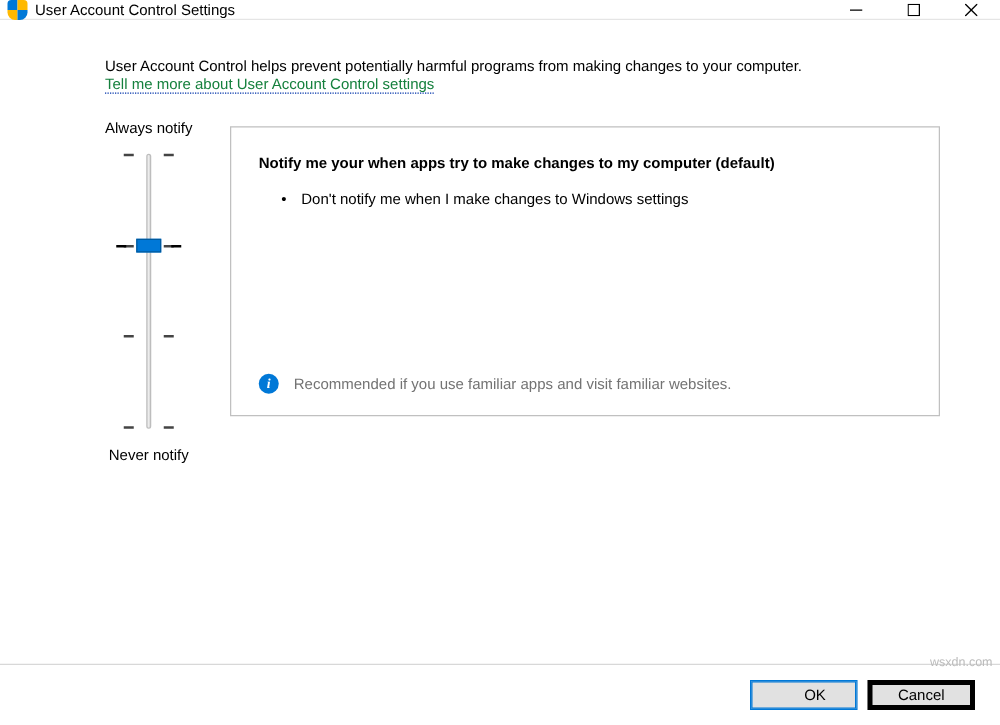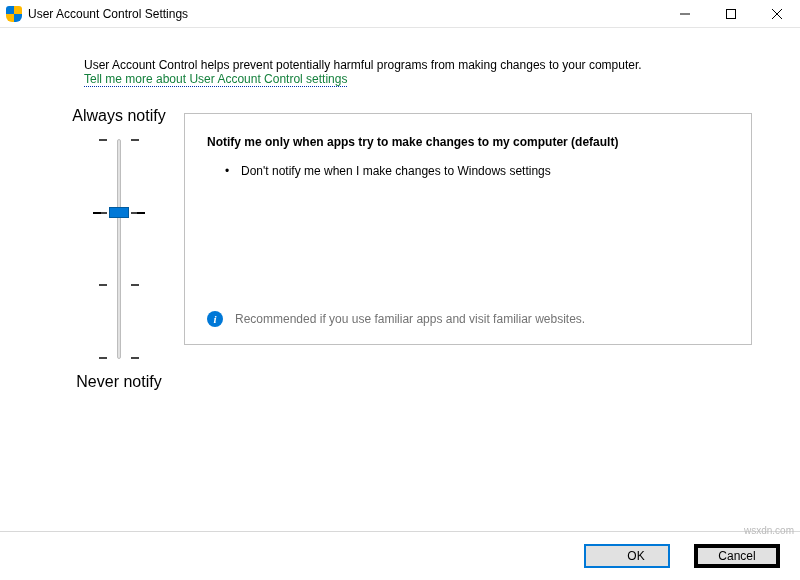--- a/index.html
+++ b/index.html
@@ -10,21 +10,21 @@
       font-size: 12px;
       background: #ffffff;
       color: #000;
       overflow: hidden;
       display: flex;
       flex-direction: column;
     }
     .titlebar {
       display: flex;
       align-items: center;
-      height: 28px;
+      height: 16px;
       border-bottom: 1px solid #e5e5e5;
       padding-left: 6px;
     }
     .titlebar .shield {
       width: 16px; height: 16px;
       margin-right: 6px;
       display: flex; flex-wrap: wrap;
     }
     .shield .q { width: 8px; height: 8px; }
     .shield .q1 { background: #0078d7; border-top-left-radius: 3px; }
@@ -70,21 +70,21 @@
       align-items: flex-start;
     }
     .slider-col {
       width: 130px;
       display: flex;
       flex-direction: column;
       align-items: center;
       margin-left: -30px;
     }
     .slider-label {
-      font-size: 16px;
+      font-size: 12px;
       margin-bottom: 10px;
     }
     .slider-label.top { margin-bottom: 14px; }
     .slider-label.bottom { margin-top: 14px; }
     .slider-track-wrap {
       position: relative;
       width: 60px;
       height: 220px;
       display: flex;
       justify-content: center;
@@ -182,21 +182,21 @@
     }
     .panel-recommend .rtext {
       color: #737373;
       line-height: 1.45;
     }
     .footer {
       border-top: 1px solid #d8d8d8;
       padding: 12px 20px;
       display: flex;
       justify-content: flex-end;
-      gap: 24px;
+      gap: 8px;
     }
     .btn {
       min-width: 86px;
       height: 24px;
       border: 4px solid #000000;
       background: #e1e1e1;
       font-size: 12px;
       display: flex;
       align-items: center;
       justify-content: center;
@@ -270,21 +270,21 @@
         <span class="tick l p3"></span>
           <span class="tick r p3"></span>
         <span class="thumb-tick l"></span>
           <span class="thumb-tick r"></span>
         <div class="thumb"></div>
       </div>
       <div class="slider-label bottom">Never notify</div>
     </div>
 
     <div class="panel">
-      <div class="panel-title">Notify me only when apps try to make changes to my computer (default)</div>
+      <div class="panel-title">Notify me your when apps try to make changes to my computer (default)</div>
       <ul>
         <li>Don't notify me when I make changes to Windows settings</li>
       </ul>
       <div class="panel-recommend">
         <span class="info-icon">i</span>
         <span class="rtext">Recommended if you use familiar apps and visit familiar websites.</span>
       </div>
     </div>
   </div>
 </div>

